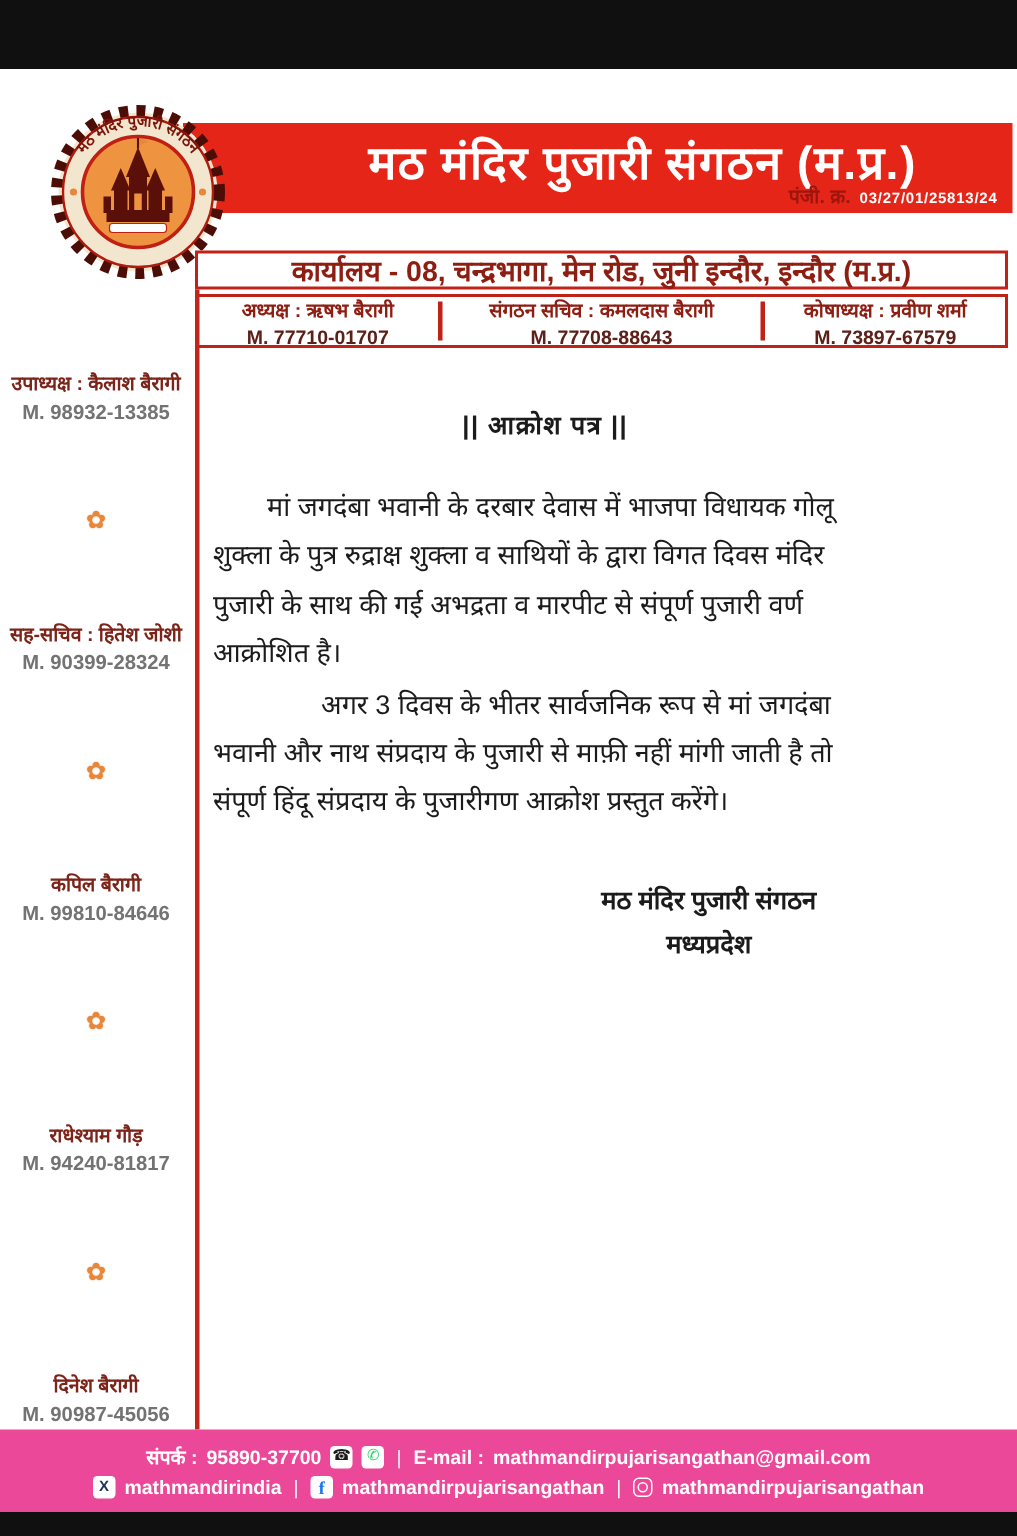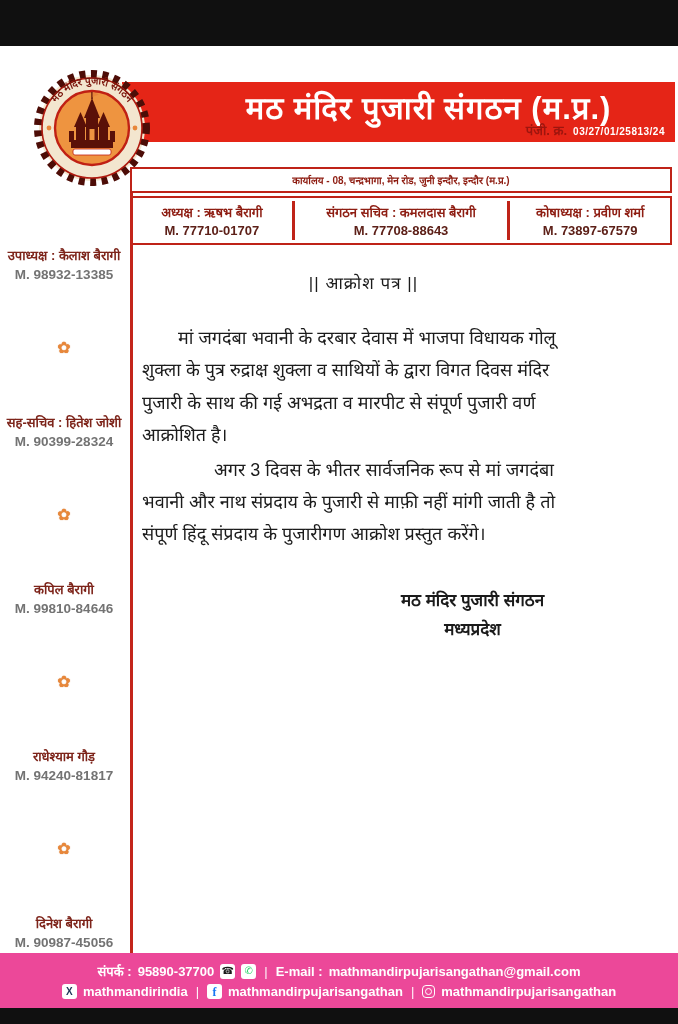--- a/index.html
+++ b/index.html
@@ -17,23 +17,23 @@
     color:#ffffff; font-weight:bold; font-size:31px; letter-spacing:1px; white-space:nowrap; }
   .reg-line { position:absolute; right:10px; bottom:3px; font-size:13px; white-space:nowrap; }
   .reg-label { color:#9e150e; font-weight:bold; margin-right:6px; }
   .reg-number { color:#ffffff; font-weight:bold; font-size:10px; letter-spacing:0.5px; }
 
   
   .logo { position:absolute; left:33px; top:69px; width:118px; height:118px; }
 
   
   .office-row { position:absolute; left:130px; top:167px; width:542px; height:26px;
-    border:2px solid #bf2318; background:#fff; color:#8e1d12; font-weight:bold; font-size:10px;
+    border:2px solid #bf2318; background:#fff; color:#8e1d12; font-weight:bold; font-size:19px;
     display:flex; align-items:center; justify-content:center; white-space:nowrap; }
-  .officials-row { position:absolute; left:130px; top:196px; width:542px; height:49px;
+  .officials-row { position:absolute; left:130px; top:196px; width:542px; height:36px;
     border:2px solid #bf2318; background:#fff; display:flex; }
   .official-cell { display:flex; flex-direction:column; align-items:center; justify-content:center;
     gap:2px; padding:2px 4px; }
   .official-cell .role { color:#8e1d12; font-weight:bold; font-size:13px; white-space:nowrap; }
   .official-cell .phone { color:#5d2018; font-weight:bold; font-size:13px; white-space:nowrap; }
   .official-divider { width:3px; background:#bf2318; margin:3px 0; }
   .c1 { flex:1.00; } .c2 { flex:1.35; } .c3 { flex:1.00; }
 
   
   .vline { position:absolute; left:130px; top:193px; width:3px; height:760px; background:#c3251b; }
@@ -43,21 +43,21 @@
     align-items:center;gap:45px; }
   .member { display:flex; flex-direction:column; align-items:center; gap:3px; }
   .member .m-name { color:#7d241a; font-weight:bold; font-size:13px; white-space:nowrap; }
   .member .m-phone { color:#737373; font-weight:bold; font-size:13.5px; white-space:nowrap; }
   .flower { color:#e8873a; font-size:16px; line-height:1; margin:13px 0 12px 0;
     text-shadow:0 0 1px #d0762c; }
 
   
   .letter { position:absolute; left:142px; top:260px; width:443px; color:#1b1b1b; }
   .letter-date { font-size:17px; font-weight:bold; }
-  .letter-title { text-align:center; font-size:17px; font-weight:normal; margin-top:11px;
+  .letter-title { text-align:center; font-size:17px; font-weight:bold; margin-top:11px;
     letter-spacing:1px; }
   .letter p { font-size:18px; line-height:1.8; text-align:left; }
   .para1 { margin-top:28px; text-indent:2em; }
   .para2 { margin-top:2px; text-indent:4em; }
   .signature { margin:36px 0 0 auto; width:225px; text-align:center; font-weight:bold;
     font-size:17px; line-height:1.7; }
 
   
   .footer { position:absolute; left:0; top:953px; width:678px; height:55px; background:#ec4899;
     color:#ffffff; display:flex; flex-direction:column; align-items:center; justify-content:center;

